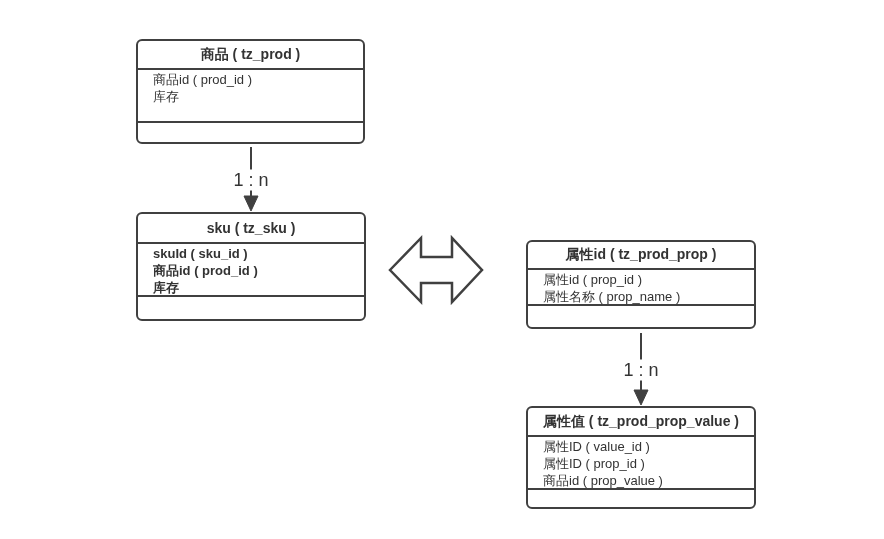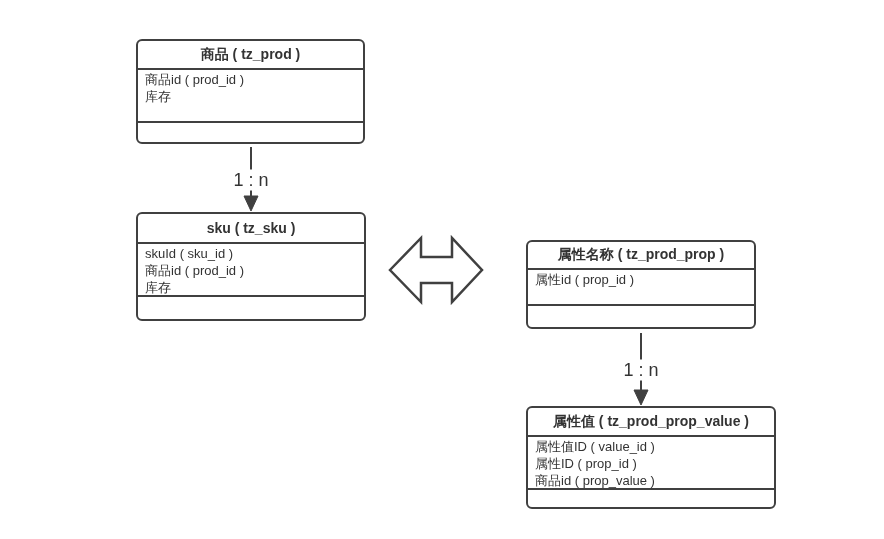--- a/index.html
+++ b/index.html
@@ -37,49 +37,49 @@
   .t-header {
     display: flex;
     align-items: center;
     justify-content: center;
     font-weight: bold;
     font-size: 14px;
     text-align: center;
   }
   .t-fields {
     border-top: 2px solid var(--border);
-    padding: 1px 7px 0 7px;
+    padding: 1px 7px 0 15px;
     line-height: 17px;
     overflow: hidden;
   }
   .t-footer {
     border-top: 2px solid var(--border);
   }
   .field-row { white-space: nowrap; }
 
   
   #table-prod { left: 112px; top: 39px; width: 229px; }
   #table-prod .t-header { height: 27px; }
   #table-prod .t-fields { height: 53px; }
   #table-prod .t-footer { height: 21px; }
 
   
   #table-sku { left: 112px; top: 212px; width: 230px; }
   #table-sku .t-header { height: 28px; border-radius: 14px; }
-  #table-sku .t-fields { height: 53px; }
+  #table-sku .t-fields { height: 53px; font-weight: bold; }
   #table-sku .t-footer { height: 24px; }
 
   
   #table-prop { left: 502px; top: 240px; width: 230px; }
   #table-prop .t-header { height: 26px; }
   #table-prop .t-fields { height: 36px; }
   #table-prop .t-footer { height: 23px; }
 
   
-  #table-prop-value { left: 502px; top: 406px; width: 250px; }
+  #table-prop-value { left: 502px; top: 406px; width: 230px; }
   #table-prop-value .t-header { height: 27px; }
   #table-prop-value .t-fields { height: 53px; }
   #table-prop-value .t-footer { height: 19px; }
 
   .cardinality-label {
     position: absolute;
     transform: translate(-50%, -50%);
     background: var(--bg);
     padding: 0 3px;
     font-size: 18px;
@@ -122,31 +122,32 @@
     <div class="t-header">sku ( tz_sku )</div>
     <div class="t-fields">
         <div class="field-row">skuId ( sku_id )</div>
         <div class="field-row">商品id ( prod_id )</div>
         <div class="field-row">库存</div>
       </div>
     <div class="t-footer"></div>
   </div>
 
   <div class="entity-table" id="table-prop">
-    <div class="t-header">属性名称 ( tz_prod_prop )</div>
+    <div class="t-header">属性id ( tz_prod_prop )</div>
     <div class="t-fields">
         <div class="field-row">属性id ( prop_id )</div>
+        <div class="field-row">属性名称 ( prop_name )</div>
       </div>
     <div class="t-footer"></div>
   </div>
 
   <div class="entity-table" id="table-prop-value">
     <div class="t-header">属性值 ( tz_prod_prop_value )</div>
     <div class="t-fields">
-        <div class="field-row">属性值ID ( value_id )</div>
+        <div class="field-row">属性ID ( value_id )</div>
         <div class="field-row">属性ID ( prop_id )</div>
         <div class="field-row">商品id ( prop_value )</div>
       </div>
     <div class="t-footer"></div>
   </div>
 
   <div class="cardinality-label" id="label-conn-1">1 : n</div>
   <div class="cardinality-label" id="label-conn-2">1 : n</div>
 
 </div>

